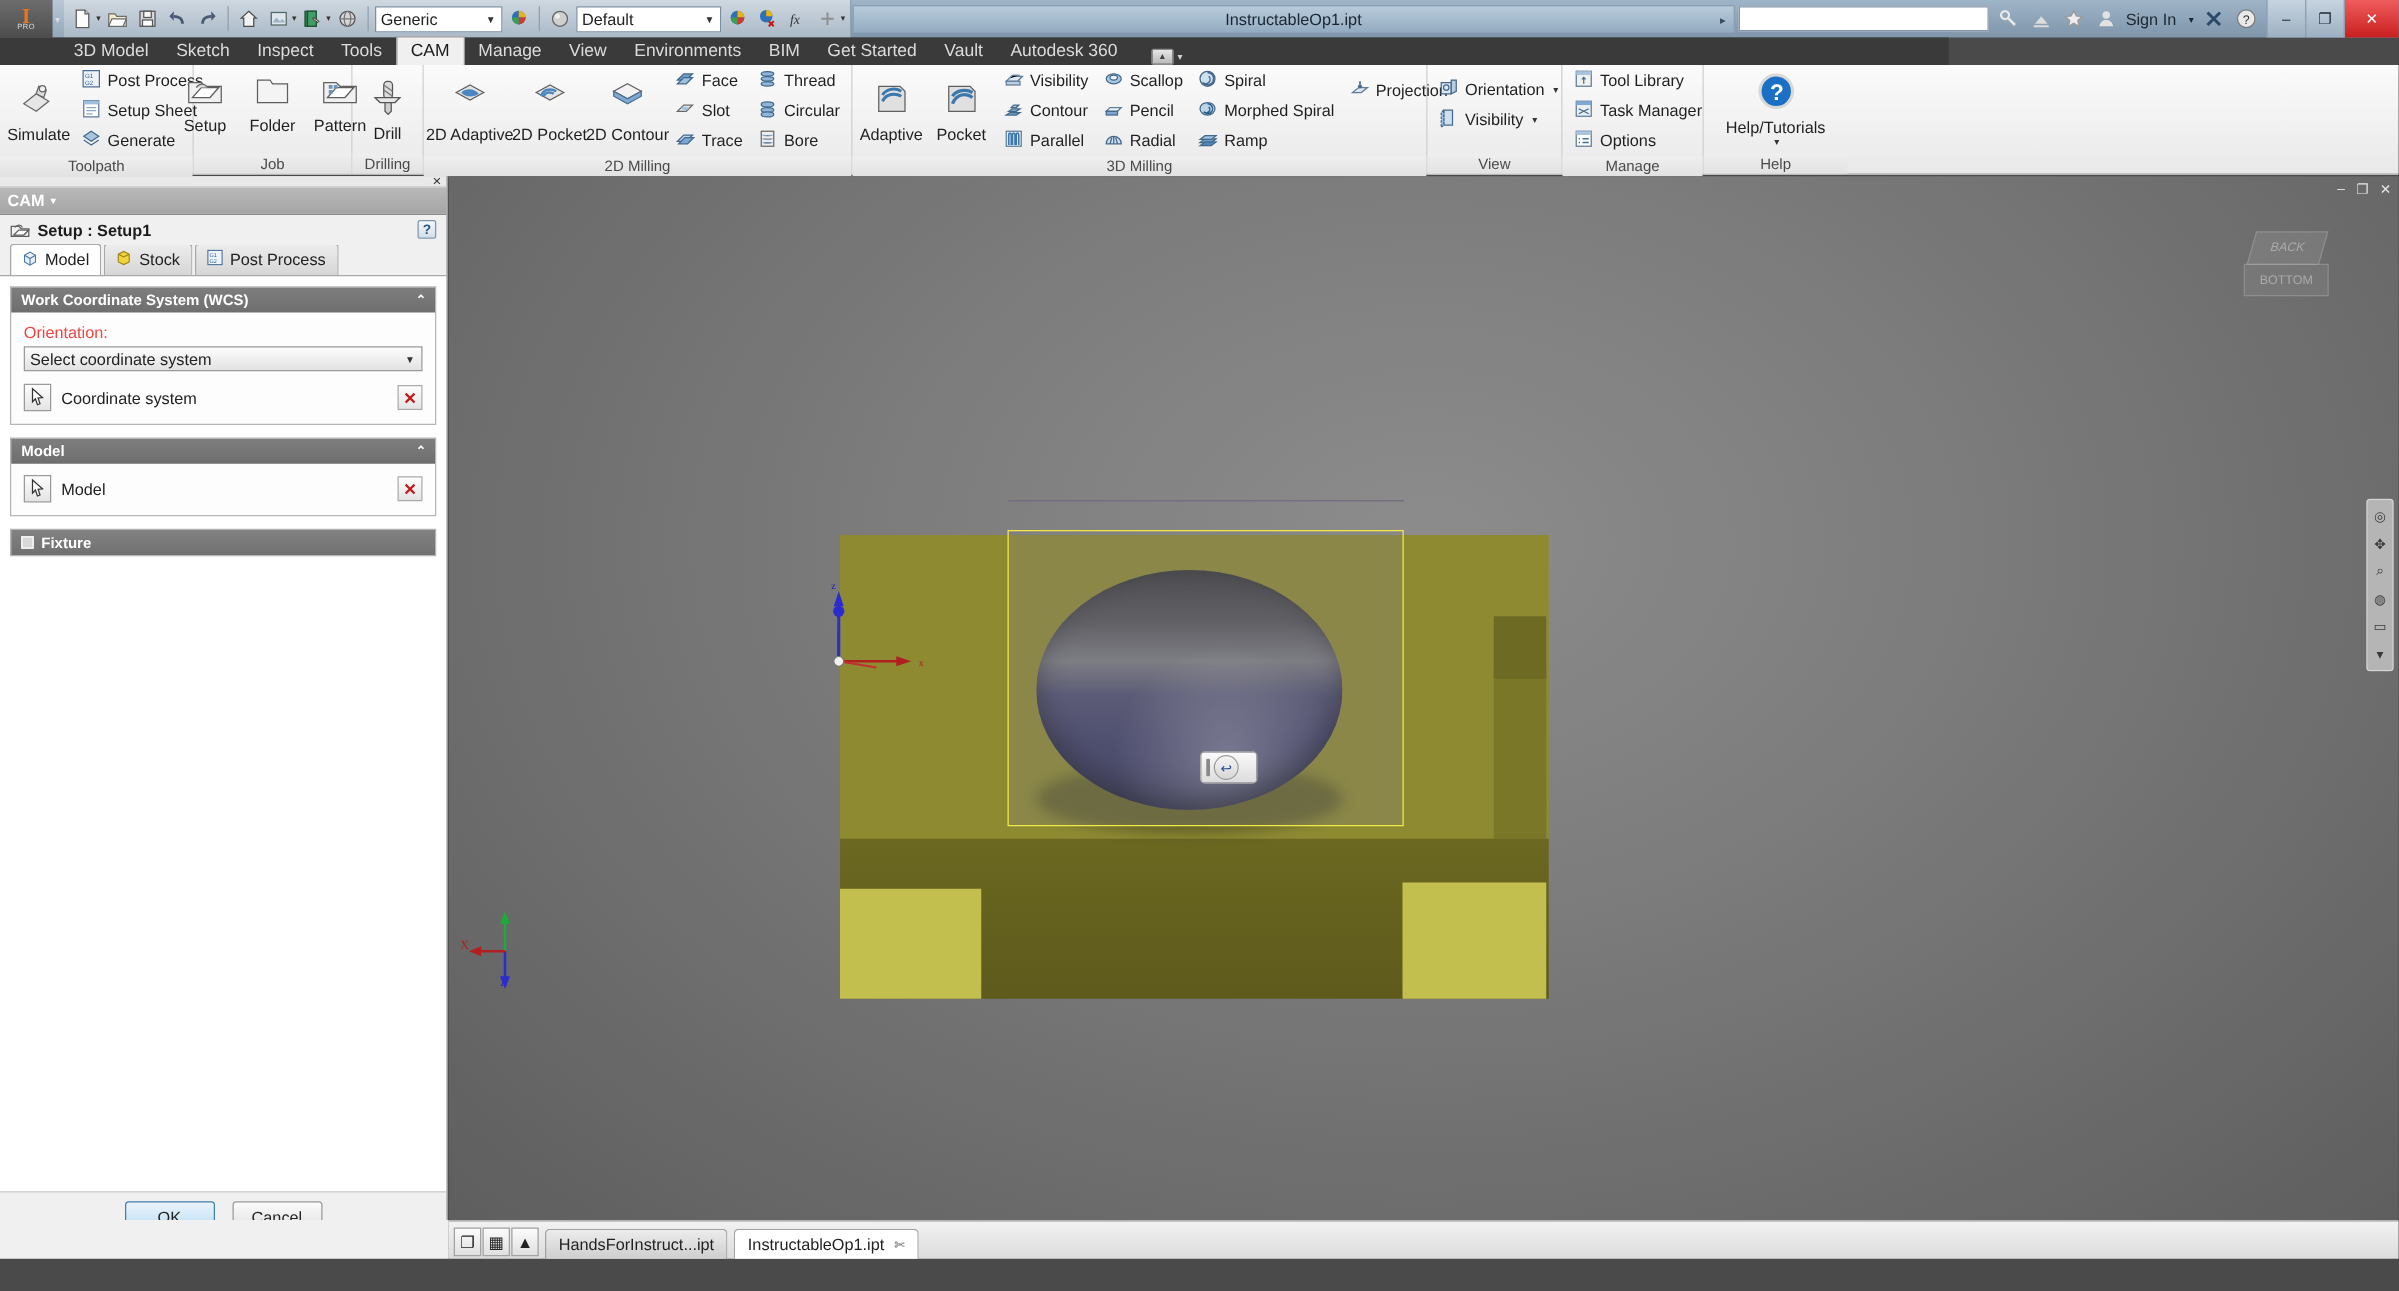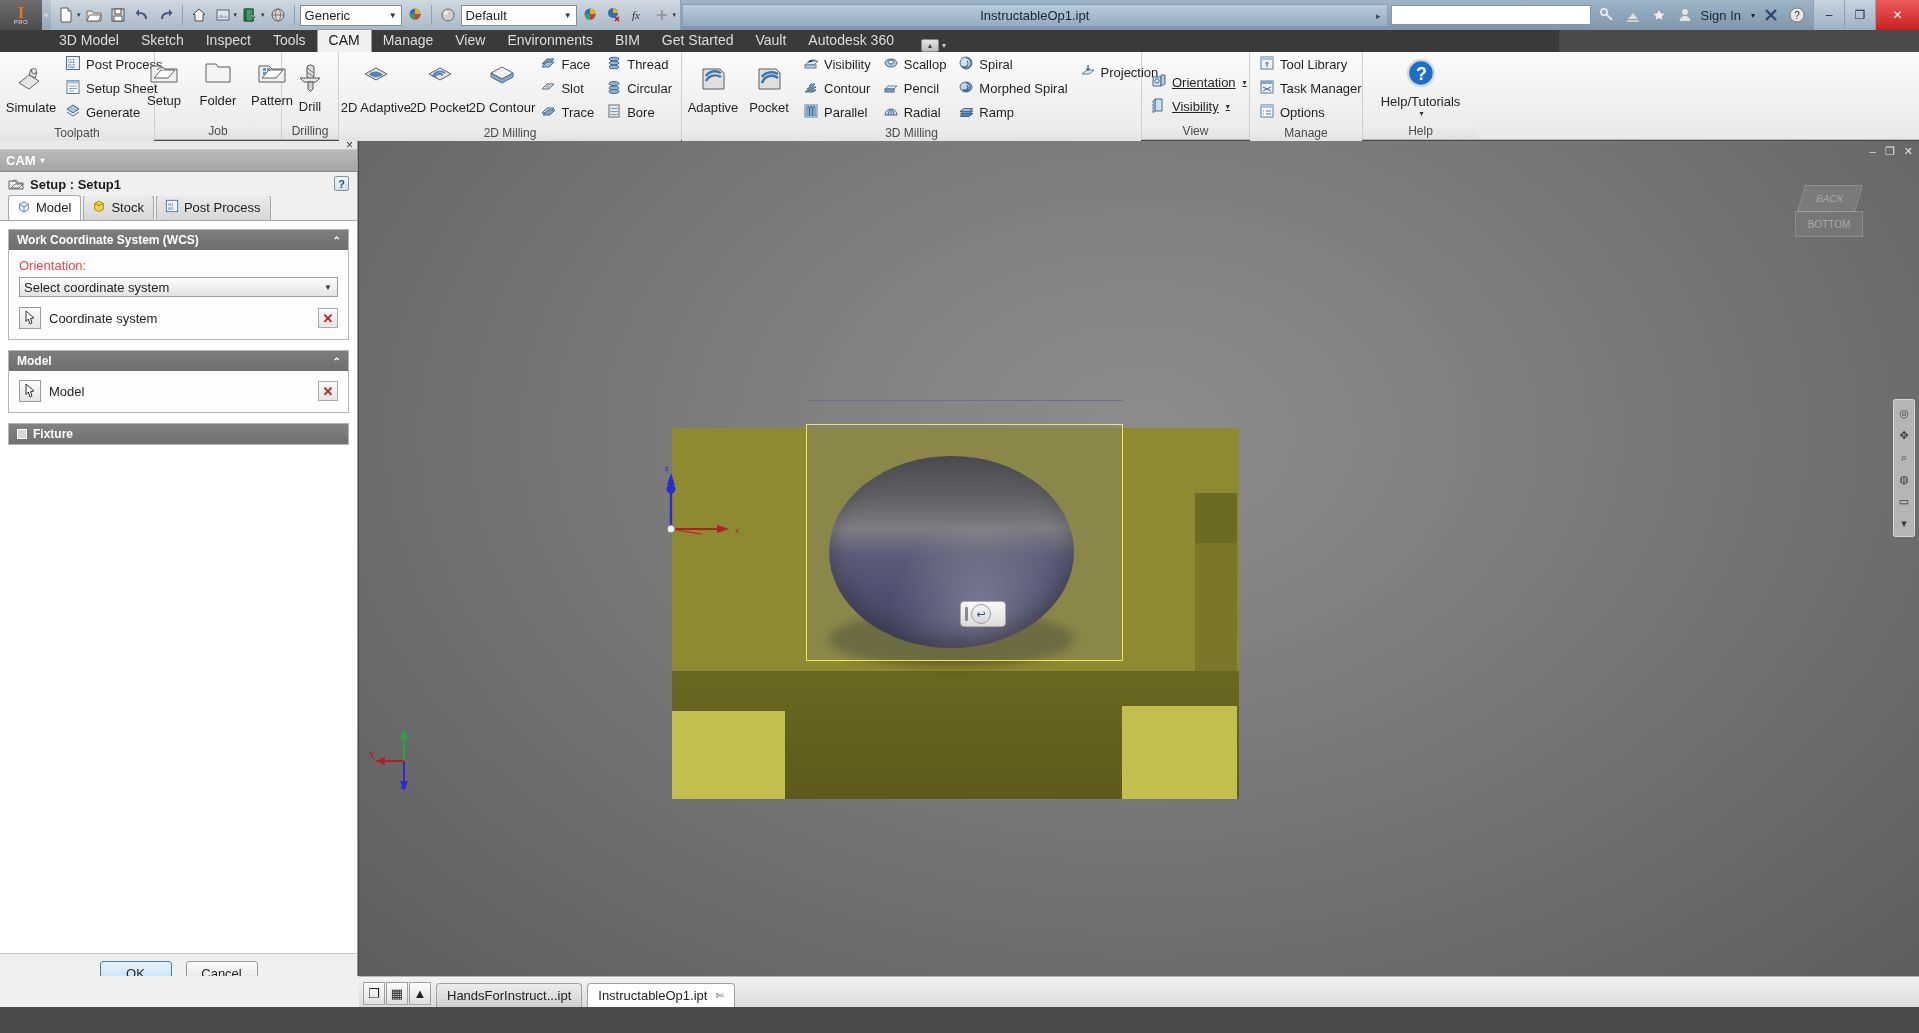--- a/index.html
+++ b/index.html
@@ -836,21 +836,21 @@
                 </svg>
             </span>
             <span class="lbl">Projection</span>
           </div>
         </div>
       </div>
       <div class="rgroup-title">3D Milling</div>
     </div>
 
     <div class="rgroup" style="width:108px;">
-      <div class="rgroup-body" style="align-items:flex-start;padding-top:20px;text-decoration:underline;">
+      <div class="rgroup-body" style="align-items:flex-start;padding-top:9px;">
         <div class="stack">
           <div class="small-btn">
             <span class="ico">
               <svg class="ico16" viewBox="0 0 16 16">
                   <path d="M2 4h8v9H2z" fill="#dde7f0" stroke="#456a8e"></path>
                   <path d="M10 2h4v9l-4 2z" fill="#b6cde0" stroke="#456a8e"></path>
                   <circle cx="6" cy="8" r="2.2" fill="none" stroke="#456a8e"></circle>
                 </svg>
             </span>
             <span class="lbl">Orientation</span>

